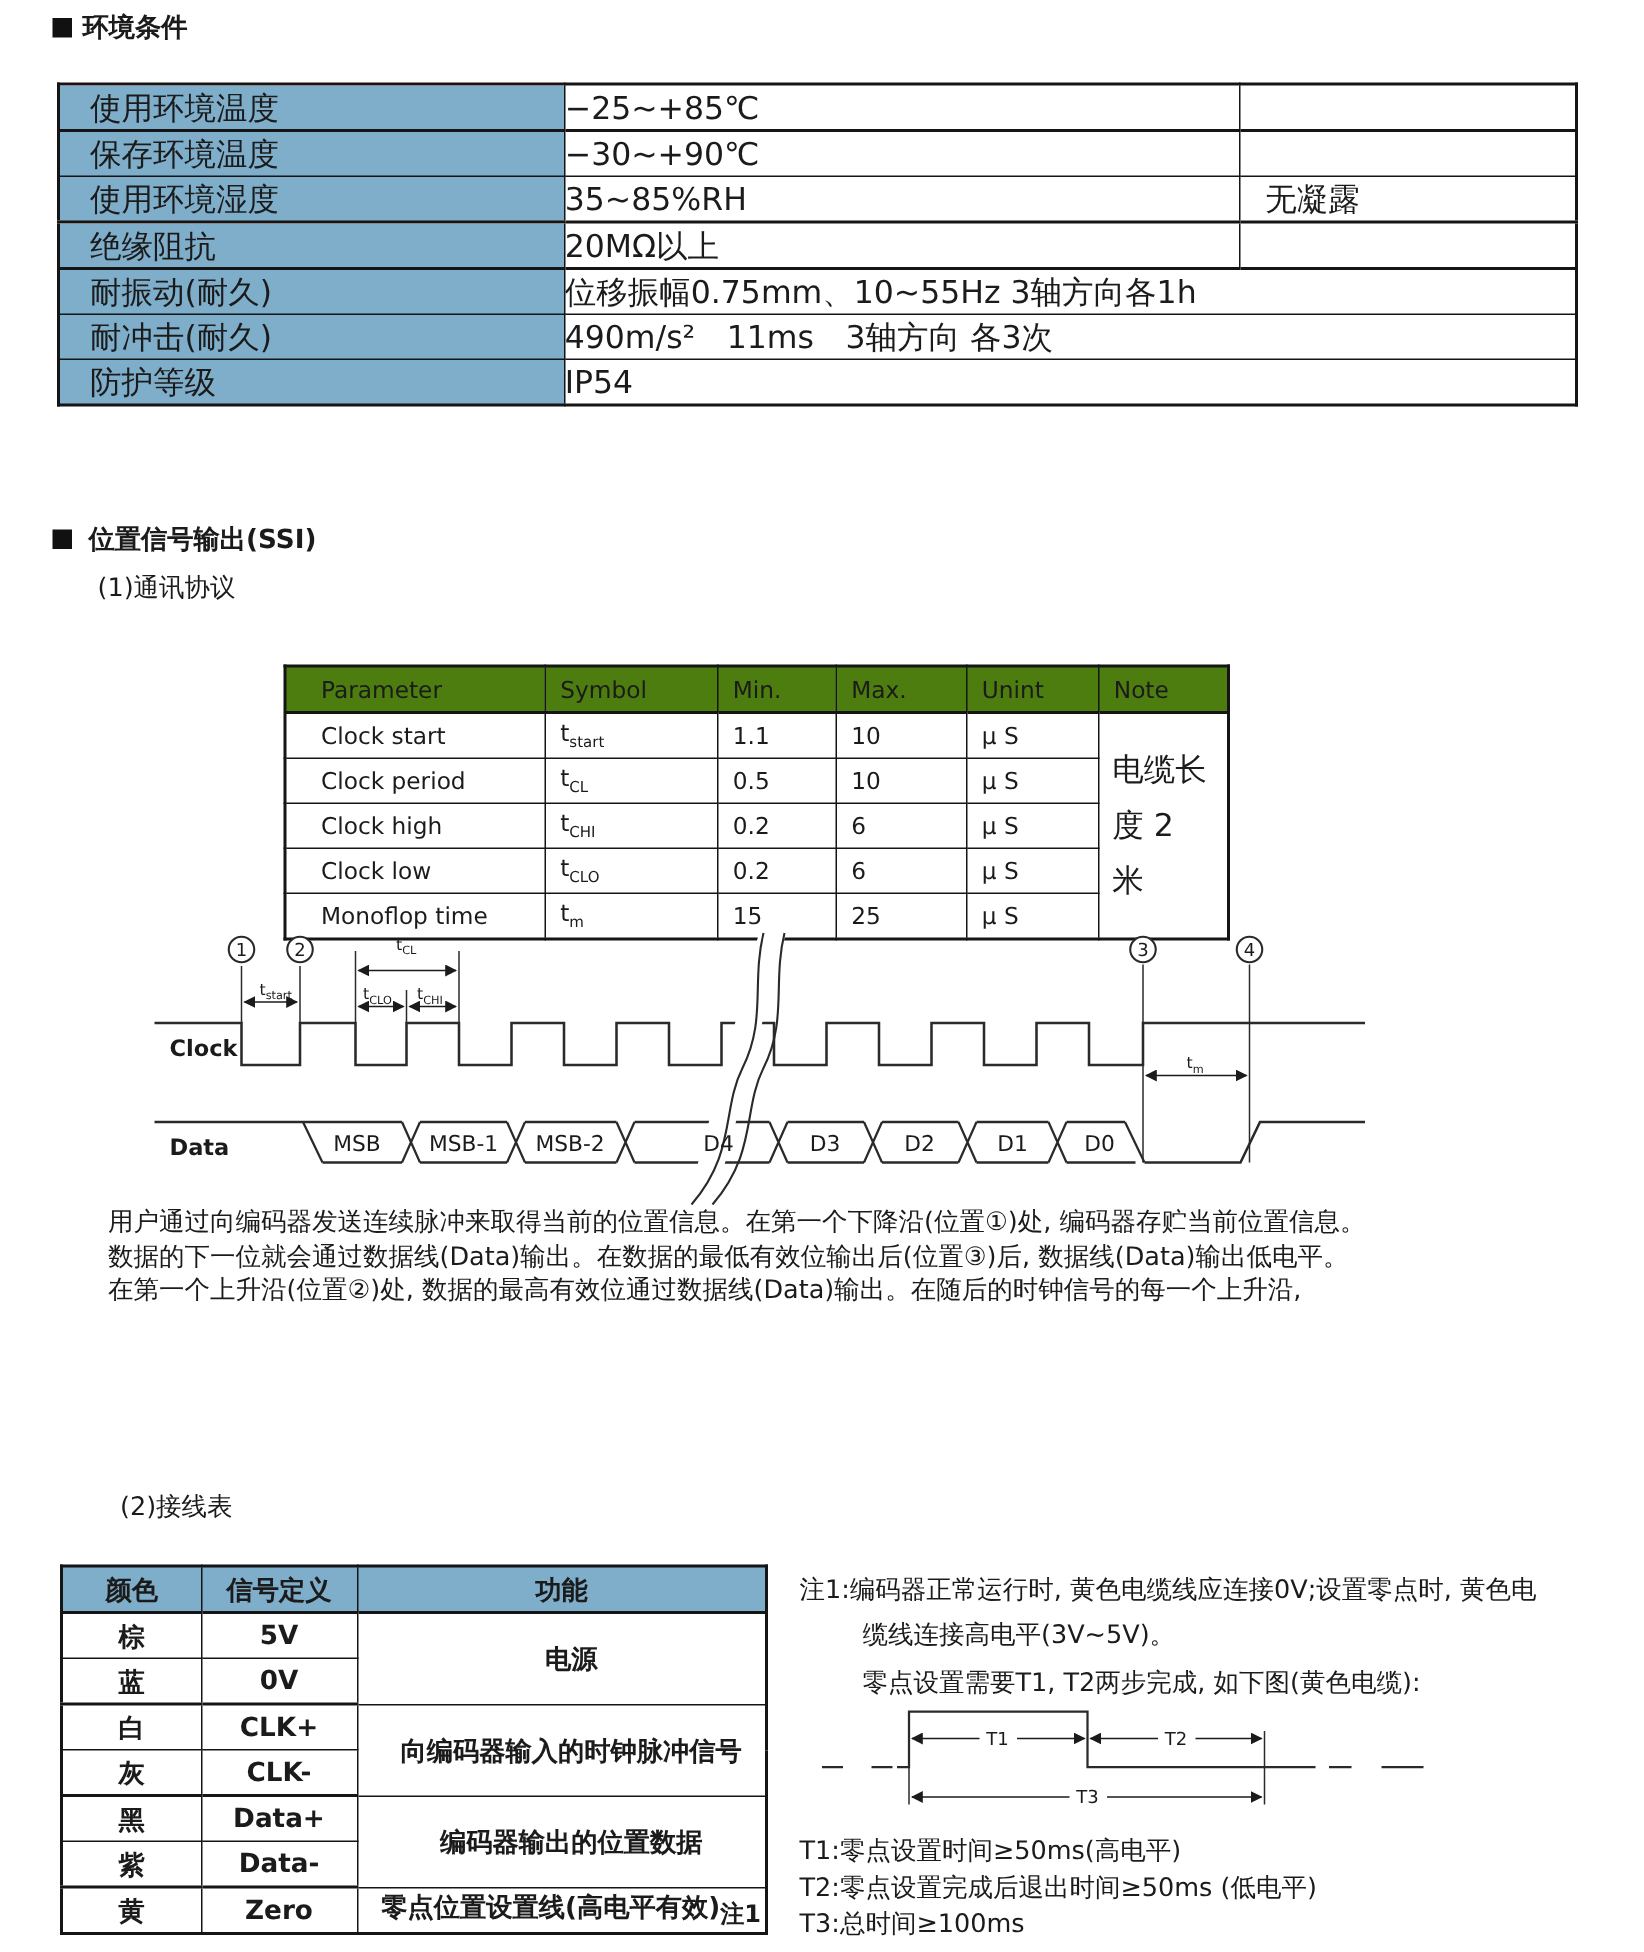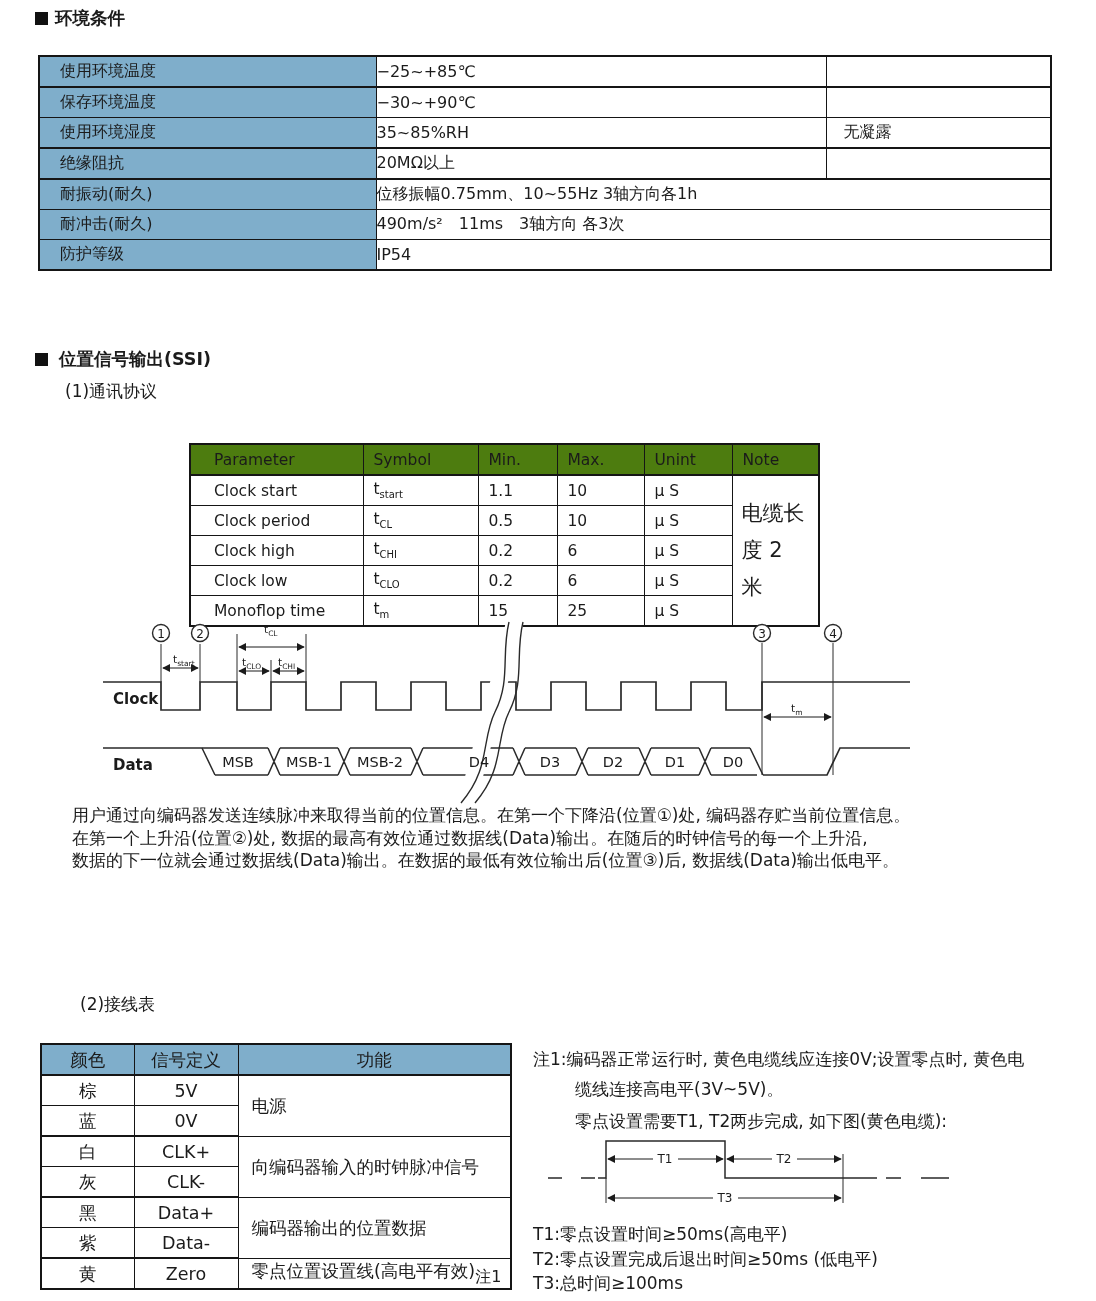--- a/index.html
+++ b/index.html
@@ -9,39 +9,39 @@
     overflow:hidden;
   }
   .abs{position:absolute}
   
   .sec{font-size:17.5px;font-weight:bold;display:flex;align-items:center}
   .sq{width:13px;height:13px;background:#111;display:inline-block;margin-right:7px}
   .subhead{font-size:17px}
   
   table{border-collapse:collapse;table-layout:fixed}
   .env{width:1012px;border:2px solid #151515}
-  .env td{border:1px solid #151515;height:29px;font-size:16px;padding:0;vertical-align:middle;overflow:hidden;white-space:nowrap}
+  .env td{border:1px solid #151515;height:29px;font-size:21px;padding:0;vertical-align:middle;overflow:hidden;white-space:nowrap}
   .env td.lbl{background:#7FAECB;padding-left:20px}
   .env td.val{}
   .env td.noteL{padding-left:17px}
   .env td.noteC{text-align:center}
   .env tr.t td{border-bottom:2px solid #151515}
   .ssi{width:629px;border:2px solid #151515}
   .ssi th,.ssi td{border:1px solid #151515;height:29px;font-size:15.5px;font-weight:normal;text-align:left;padding:0 0 0 10px;vertical-align:middle;white-space:nowrap}
   .ssi th{background:#4d7c0f}
   .ssi .c1{padding-left:23px}
   .ssi tr.hdr th{border-bottom:2px solid #151515}
   .ssi td.notecell{font-size:21px;white-space:normal;line-height:1.75;padding:0 9px;vertical-align:middle}
   .ssi sub{font-size:10px}
   .wt{width:470px;border:2px solid #151515}
-  .wt th,.wt td{border:1px solid #151515;height:29px;font-size:17.5px;padding:0;text-align:center;font-weight:normal;vertical-align:middle;white-space:nowrap}
+  .wt th,.wt td{border:1px solid #151515;height:29px;font-size:17.5px;padding:0;text-align:center;font-weight:bold;vertical-align:middle;white-space:nowrap}
   .wt th{background:#7FAECB}
   .wt tr.hdr th{border-bottom:2px solid #151515}
   .wt tr.g td{border-bottom:2px solid #151515}
-  .wt td.fn{text-align:left;padding-left:13px}
+  .wt td.fn{text-align:center;padding-left:13px}
   .wt sub{font-size:16px}
   .para{font-size:17px;line-height:22.6px;white-space:nowrap}
   .noteline{font-size:17px;white-space:nowrap}
   .tnotes{font-size:17px;line-height:24.6px;white-space:nowrap}
   svg text{font-family:"DejaVu Sans","Liberation Sans",sans-serif;fill:#1b1b1b}
 </style>
 </head>
 <body>
 
 <div class="abs sec" style="left:35px;top:6px">
@@ -213,22 +213,22 @@
   <text x="350" y="147" font-size="14.5" text-anchor="middle">MSB-2</text>
   <text x="449" y="147" font-size="14.5" text-anchor="middle">D4</text>
   <text x="520" y="147" font-size="14.5" text-anchor="middle">D3</text>
   <text x="583" y="147" font-size="14.5" text-anchor="middle">D2</text>
   <text x="645" y="147" font-size="14.5" text-anchor="middle">D1</text>
   <text x="703" y="147" font-size="14.5" text-anchor="middle">D0</text>
 </svg>
 
 <div class="abs para" style="left:72px;top:804px">
   <div>用户通过向编码器发送连续脉冲来取得当前的位置信息。在第一个下降沿(位置①)处, 编码器存贮当前位置信息。</div>
+  <div>数据的下一位就会通过数据线(Data)输出。在数据的最低有效位输出后(位置③)后, 数据线(Data)输出低电平。</div>
   <div>在第一个上升沿(位置②)处, 数据的最高有效位通过数据线(Data)输出。在随后的时钟信号的每一个上升沿,</div>
-  <div>数据的下一位就会通过数据线(Data)输出。在数据的最低有效位输出后(位置③)后, 数据线(Data)输出低电平。</div>
 </div>
 
 <div class="abs subhead" style="left:80px;top:993px">(2)接线表</div>
 
 <table class="wt abs" style="left:40px;top:1043px">
   <colgroup>
       <col style="width:93px">
       <col style="width:104px">
       <col style="width:273px">
     </colgroup>

